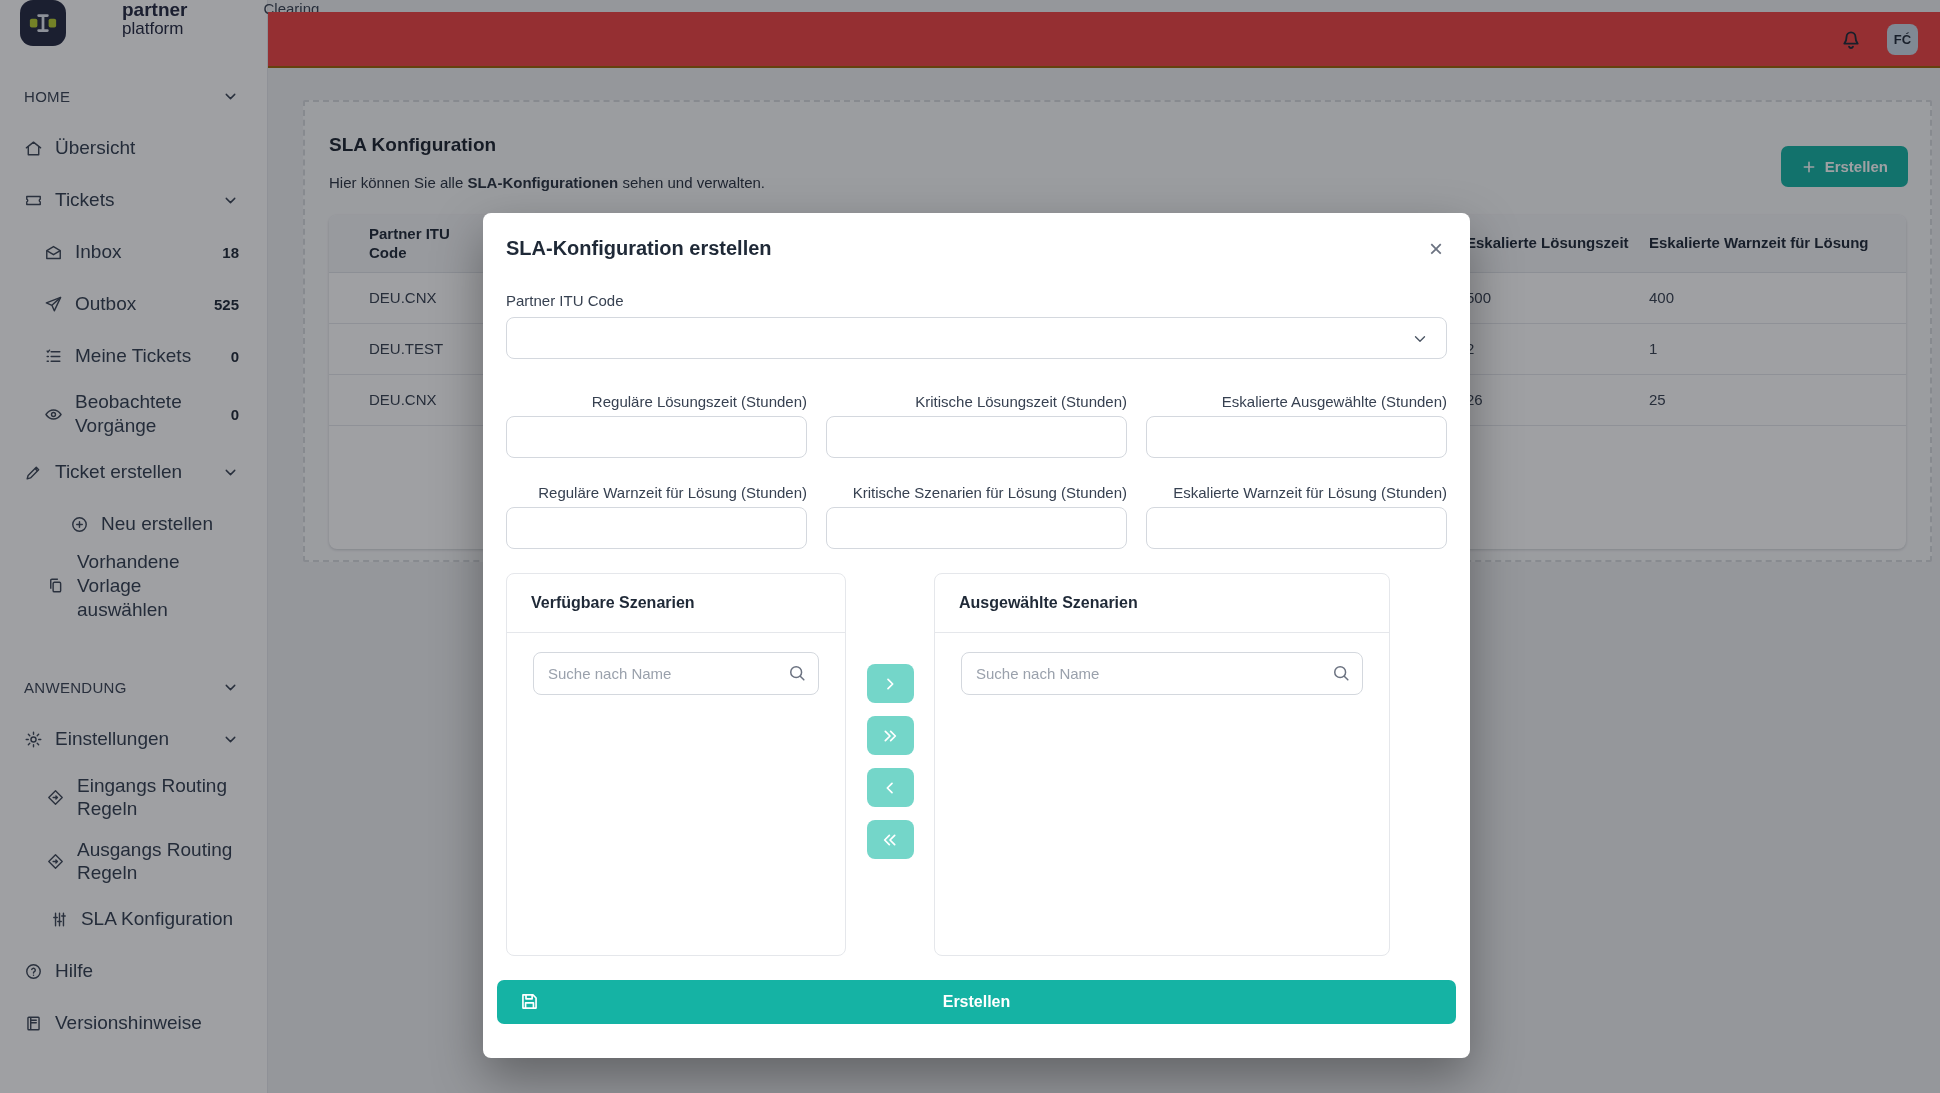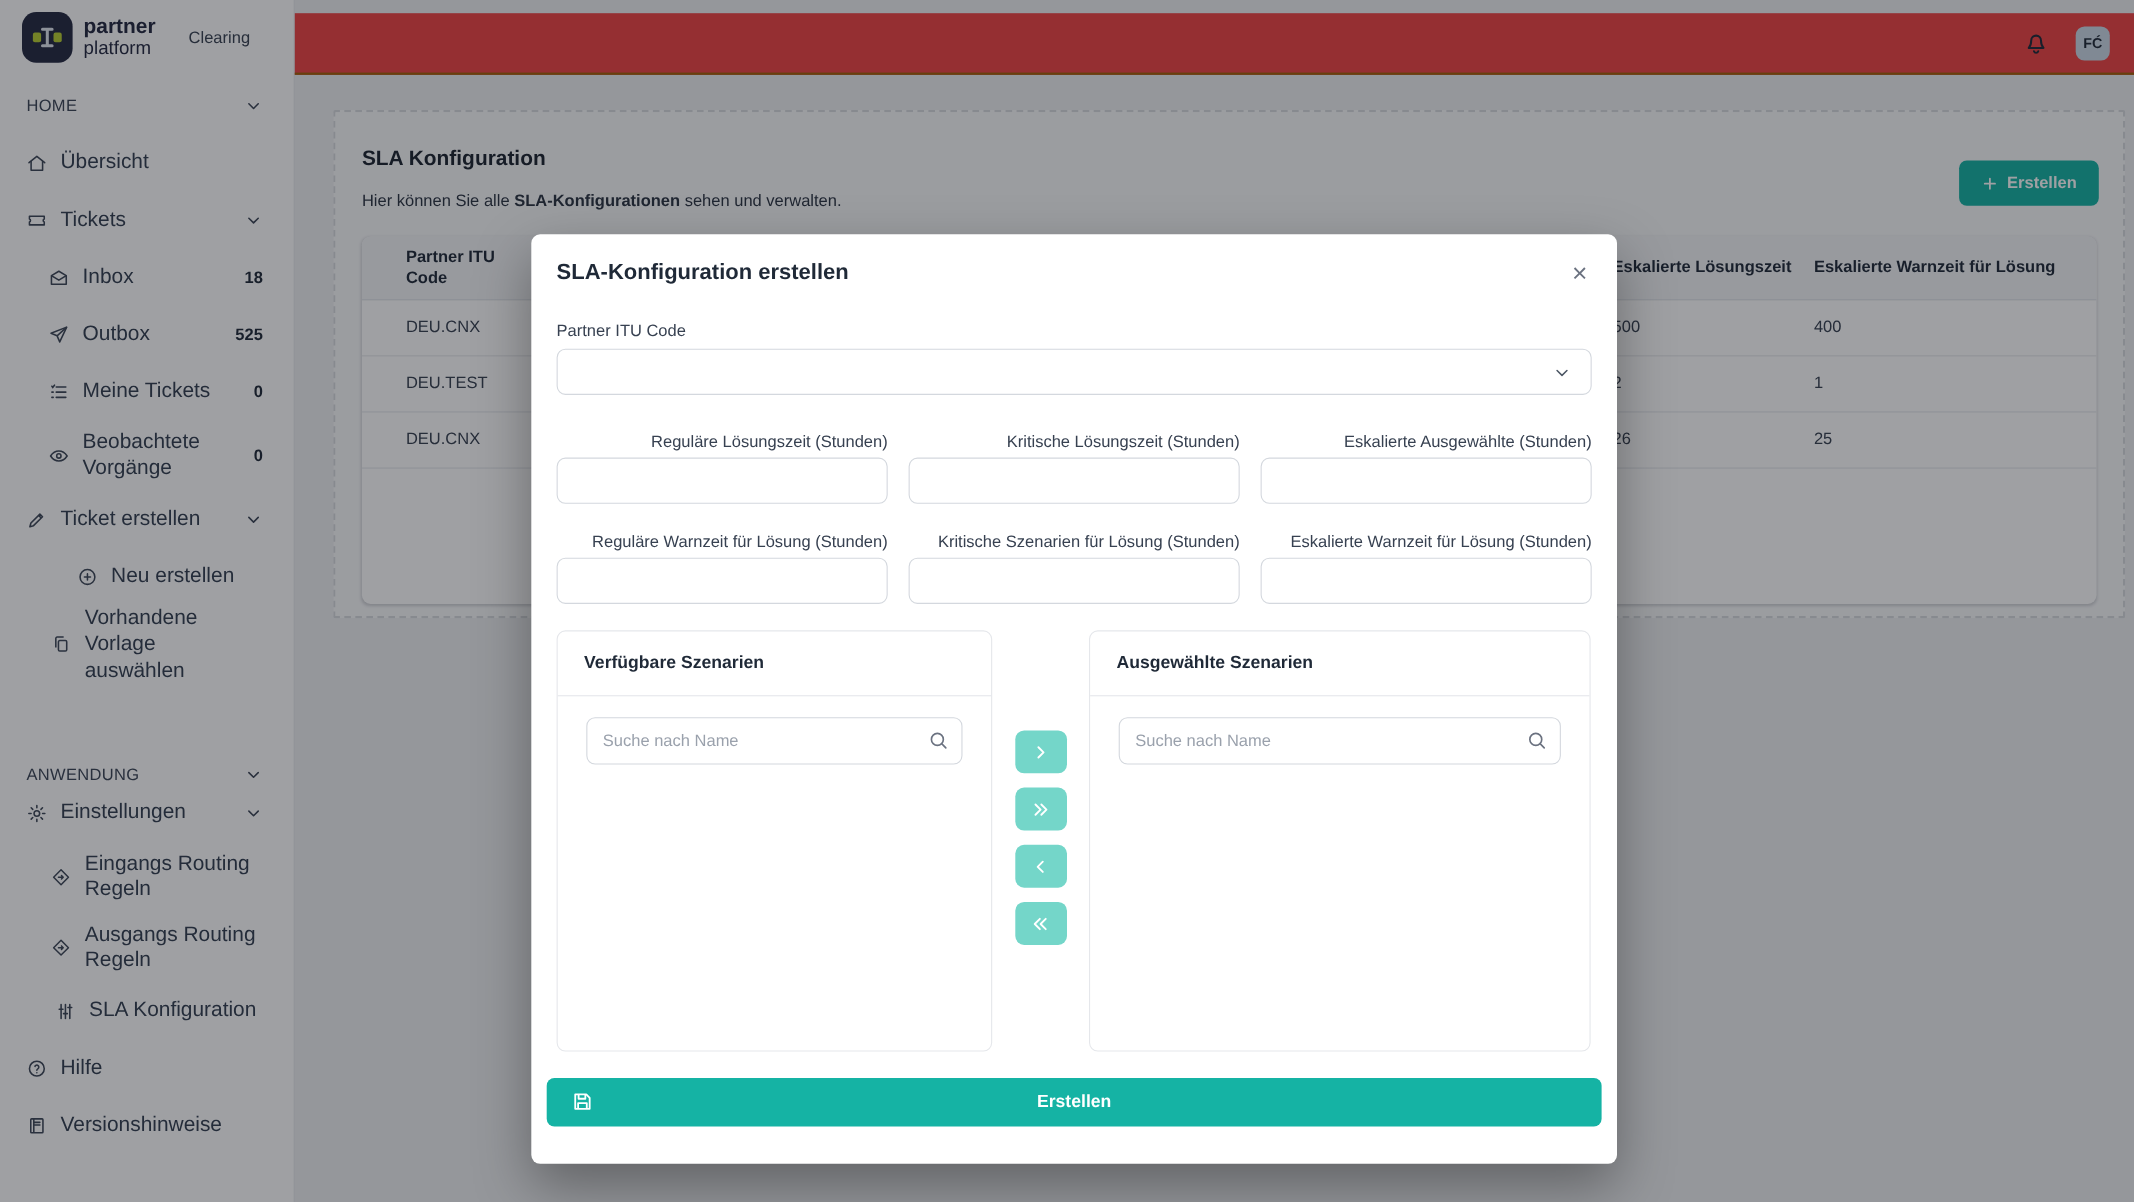--- a/index.html
+++ b/index.html
@@ -1,31 +1,31 @@
 <!DOCTYPE html>
 <html><head>
 <meta charset="utf-8">
 <style>
   * { box-sizing: border-box; margin: 0; padding: 0; }
   html,body { width:1940px; height:1093px; overflow:hidden; }
   body { font-family:"Liberation Sans","DejaVu Sans",sans-serif; background:#eef0f2; color:#2b3442; position:relative; }
 
   
   .sidebar { position:absolute; left:0; top:0; bottom:0; width:268px; background:#fff; border-right:1px solid #e5e7eb; z-index:1; }
-  .logo-row { display:flex; align-items:center; height:68px; padding:0 0 0 20px; }
+  .logo-row { display:flex; height:68px; padding:0 0 0 20px;gap:46px; }
   .logo-mark { width:46px; height:46px; border-radius:13px; background:#232840; display:flex; align-items:center; justify-content:center; flex:0 0 auto; }
   .brand-text { margin-left:10px; line-height:1.05; }
   .brand-line1 { font-size:19px; font-weight:700; color:#232840; }
   .brand-line2 { font-size:17px; font-weight:400; color:#232840; }
   .app-label { margin-left:30px; font-size:15px; color:#374151; }
   .nav { padding-top:2px; }
   .nav-row { display:flex; align-items:center; min-height:52px; padding:0 28px 0 24px; cursor:pointer; }
   .nav-row.h64 { min-height:64px; }
   .nav-section { color:#3b4556; font-size:15px; letter-spacing:.3px; }
-  .nav-section.gap { margin-top:40px;align-items:flex-end; }
+  .nav-section.gap { margin-top:40px; }
   .nav-label { font-size:19px; color:#333f50; margin-left:12px; max-width:160px; line-height:1.25; }
   .nav-lvl2 { padding-left:44px;justify-content:center; }
   .nav-badge { margin-left:auto; font-size:15px; font-weight:700; color:#1f2937; }
   .nav-chev { margin-left:auto; display:flex; color:#3b4556; }
   .nav-icon { display:flex; color:#3d4757; flex:0 0 auto; }
 
   
   .topbar { position:absolute; left:268px; right:0; top:12px; height:56px; background:#ef4444; border-bottom:2px solid #a16207; z-index:1; }
   .bell { position:absolute; right:76px; top:14px; color:#1f2937; cursor:pointer; }
   .avatar { position:absolute; right:22px; top:12px; width:31px; height:31px; border-radius:8px; background:#ccd9e6; color:#1f2937; font-size:13px; font-weight:700; display:flex; align-items:center; justify-content:center; cursor:pointer; }
@@ -57,21 +57,21 @@
   .lbl-itu { margin-top:32px; }
   .select-wrap { position:relative; margin-top:8px; }
   .select-box { width:100%; height:42px; border:1px solid #d4d8de; border-radius:8px; background:#fff; cursor:pointer; }
   .select-chev { position:absolute; right:18px; top:13px; color:#4b5563; pointer-events:none; }
   .grid3 { display:grid; grid-template-columns:1fr 1fr 1fr; column-gap:19px; }
   .g1 { margin-top:34px; } .g2 { margin-top:26px; }
   .grid3 .fld-label { margin-bottom:6px;text-align:right; }
   .txt-input { width:100%; height:42px; border:1px solid #d4d8de; border-radius:8px; background:#fff; font-family:inherit; font-size:15px; padding:0 12px; color:#1f2937; }
 
   .dual { display:flex; margin-top:24px; height:383px; }
-  .panel { border:1px solid #e5e7eb; border-radius:8px; background:#fff; width:396px; display:flex; flex-direction:column; }
+  .panel { border:1px solid #e5e7eb; border-radius:8px; background:#fff; width:340px; display:flex; flex-direction:column; }
   .panel.right { width:456px; }
   .panel-head { padding:20px 24px; border-bottom:1px solid #e5e7eb; font-size:16px; font-weight:700; color:#1f2937; }
   .panel-body { padding:19px 26px; flex:1; }
   .search-wrap { position:relative; }
   .search-input { width:100%; height:43px; border:1px solid #d4d8de; border-radius:8px; font-family:inherit; font-size:15px; padding:0 40px 0 14px; color:#1f2937; }
   .search-input::placeholder { color:#9aa1ac; }
   .search-ico { position:absolute; right:12px; top:11px; color:#6b7280; pointer-events:none; }
   .transfer-col { width:88px; display:flex; flex-direction:column; align-items:center; padding-top:91px; gap:13px; }
   .transfer-btn { width:47px; height:39px; border:none; border-radius:8px; background:#74d6c9; color:#fff; display:flex; align-items:center; justify-content:center; cursor:pointer; }
 

